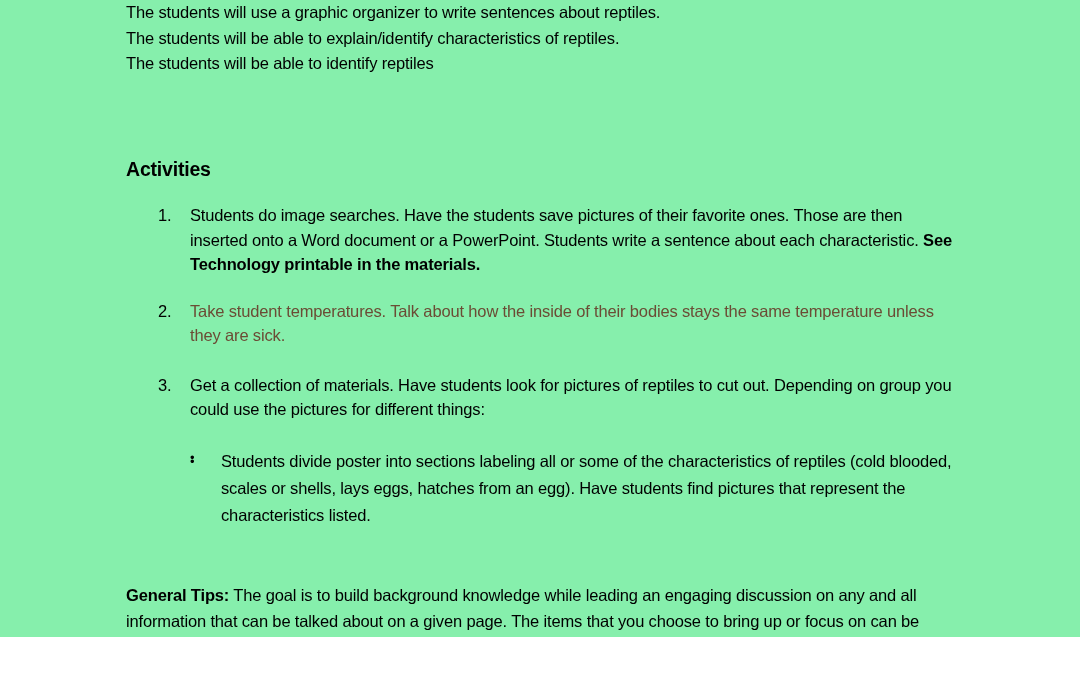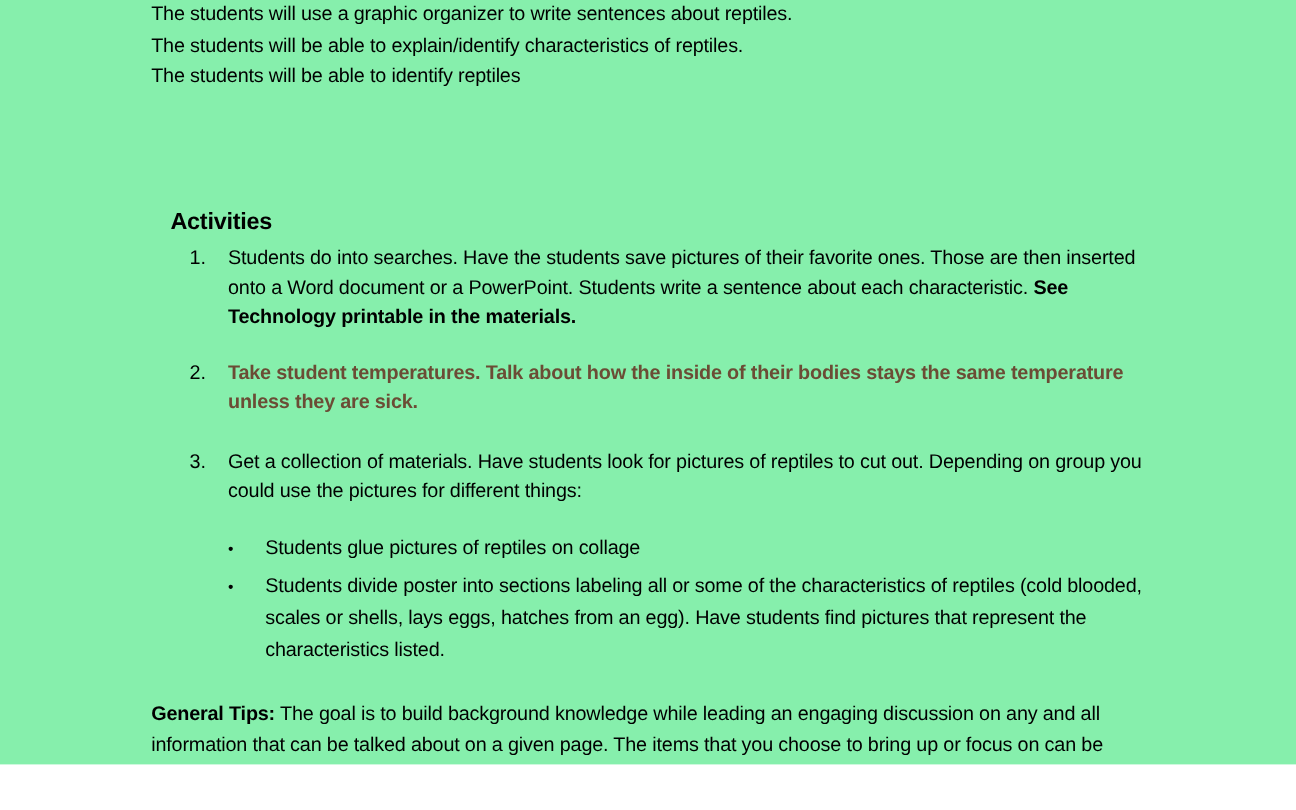--- a/index.html
+++ b/index.html
@@ -40,21 +40,21 @@
     line-height: 25.5px;
     letter-spacing: -0.15px;
     white-space: nowrap;
   }
 
   
   .section-heading {
     font-size: 19.5px;
     font-weight: bold;
     letter-spacing: -0.2px;
-    margin: 16px;
+    margin: 0;
     padding: 0;
     position: absolute;
     top: 158px;
     left: 0;
   }
 
   
   .activities {
     position: absolute;
     top: 203px;
@@ -73,21 +73,20 @@
     left: 32px;
     top: 0;
     font-size: 16.5px;
     color: #000000;
   }
   .activity .body {
     display: block;
   }
   .activity.brown .body {
     color: #6b4c35;
-    font-weight: bold;
   }
   .bold {
     font-weight: bold;
   }
 
   
   .bullets {
     margin: 0;
     padding: 0;
     list-style: none;
@@ -134,39 +133,38 @@
       <li>The students will be able to explain/identify characteristics of reptiles.</li>
       <li>The students will be able to identify reptiles</li>
     </ul>
 
     <h2 class="section-heading">Activities</h2>
 
     <div class="activities">
 
       <div class="activity" style="margin-bottom:22px;">
         <span class="marker">1.</span>
-        <span class="body"><span>Students do into searches.  Have the students save pictures of their favorite ones. Those are then inserted onto a Word document or a PowerPoint.  Students write a sentence about each characteristic.  </span><span class="bold">See Technology printable in the materials.</span></span>
+        <span class="body"><span>Students do image searches.  Have the students save pictures of their favorite ones. Those are then inserted onto a Word document or a PowerPoint.  Students write a sentence about each characteristic.  </span><span class="bold">See Technology printable in the materials.</span></span>
       </div>
 
       <div class="activity brown" style="margin-bottom:25px;">
         <span class="marker">2.</span>
         <span class="body">Take student temperatures.  Talk about how the inside of their bodies stays the same temperature unless they are sick.</span>
       </div>
 
       <div class="activity">
         <span class="marker">3.</span>
         <span class="body">Get a collection of materials. Have students look for pictures of reptiles to cut out.  Depending on group you could use the pictures for different things:</span>
       </div>
 
     </div>
 
     <ul class="bullets">
       <li>
         <span class="dot">•</span>
-        <span>Students glue pictures of reptiles on collage</span>
       </li>
       <li style="margin-top:4px;">
         <span class="dot">•</span>
         <span>Students divide poster into sections labeling all or some of the characteristics of reptiles (cold blooded,  scales or shells,  lays eggs, hatches from an egg).  Have students find pictures that represent the characteristics listed.</span>
       </li>
     </ul>
 
     <p class="tips"><span class="bold">General Tips:</span><span> The goal is to build background knowledge while leading an engaging discussion on any and all information that can be talked about on a given page. The items that you choose to bring up or focus on can be modified for the students you are working with. For example, if you have a student who can point to something in the picture, answer yes/no questions be sure to incorporate a lot more of that</span></p>
 
   </div>

